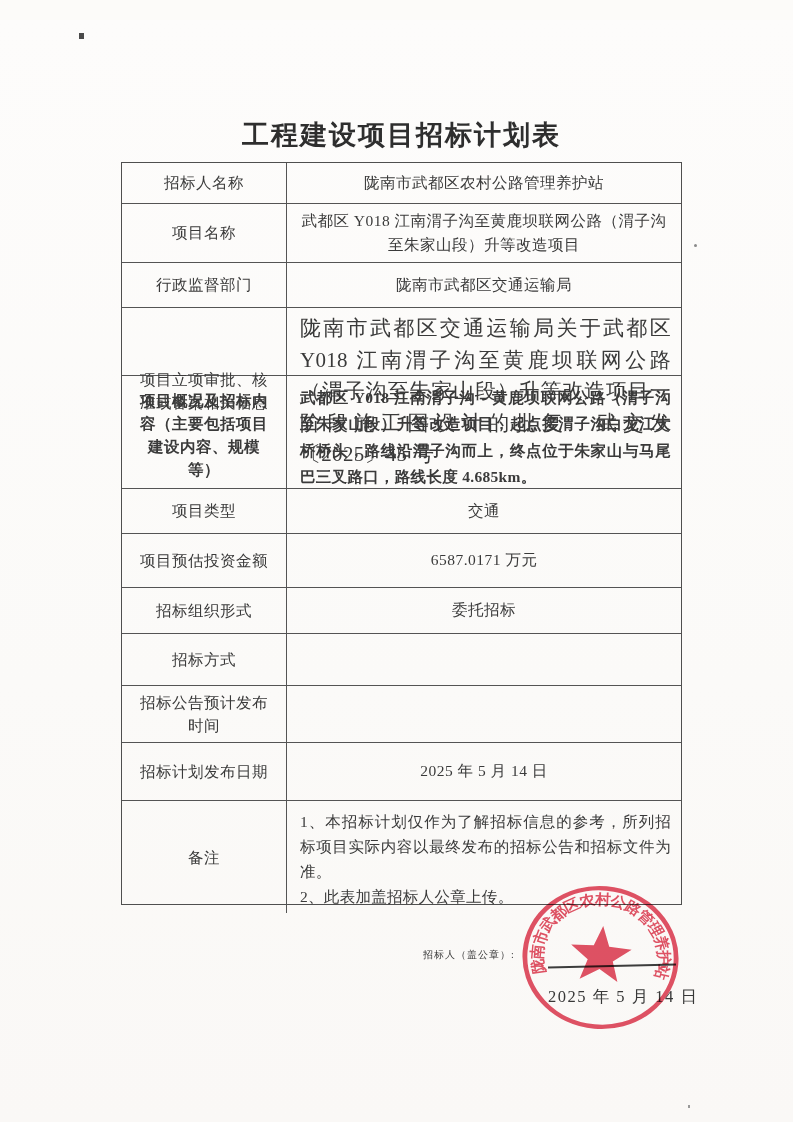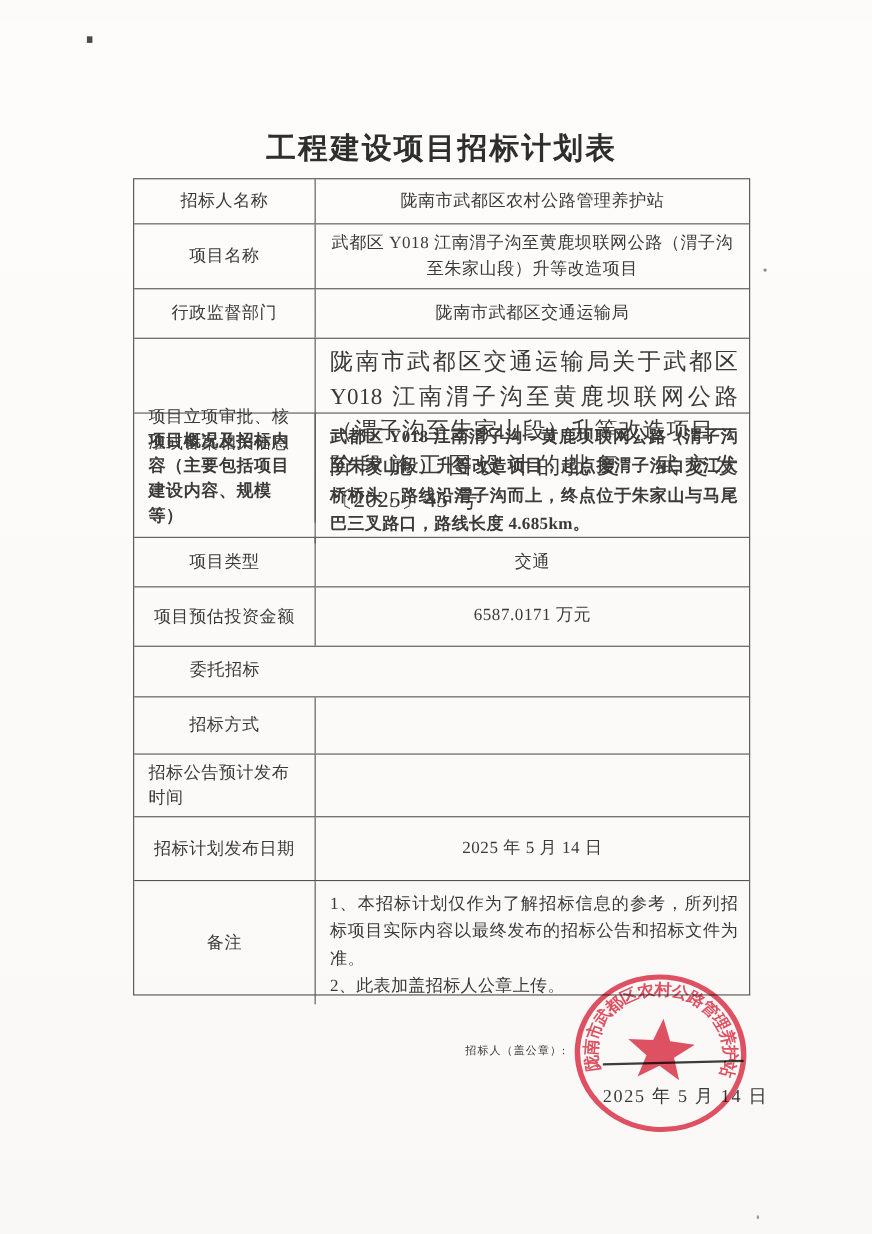--- a/index.html
+++ b/index.html
@@ -25,21 +25,21 @@
     position:absolute;left:121px;top:142px;width:561px;
     border:1px solid #4f4f4f;
     box-sizing:border-box;
     font-size:15.5px;
   }
   .t-row{display:grid;grid-template-columns:165px 1fr;border-bottom:1px solid #545454;box-sizing:border-box;}
   .t-row:last-child{border-bottom:none;}
   .lbl{
     border-right:1px solid #545454;
     display:flex;align-items:center;justify-content:center;
-    padding:2px 13px;line-height:1.5;letter-spacing:0.5px;
+    text-align:center;padding:2px 13px;line-height:1.5;letter-spacing:0.5px;
     box-sizing:border-box;
   }
   .val{
     display:flex;align-items:center;justify-content:center;
     text-align:center;padding:2px 12px;line-height:1.55;letter-spacing:0.5px;
     box-sizing:border-box;
   }
   .val.left{
     display:block;text-align:justify;
     padding:7px 10px 4px 13px;line-height:1.55;letter-spacing:0.3px;
@@ -108,20 +108,21 @@
       <div class="lbl">项目类型</div>
       <div class="val">交通</div>
     </div>
 
     <div class="t-row" style="height:54px;">
       <div class="lbl">项目预估投资金额</div>
       <div class="val">6587.0171 万元</div>
     </div>
 
     <div class="t-row" style="height:46px;">
+      <div class="lbl">招标组织形式</div>
       <div class="val">委托招标</div>
     </div>
 
     <div class="t-row" style="height:52px;">
       <div class="lbl">招标方式</div>
     </div>
 
     <div class="t-row" style="height:57px;gap:16px;">
       <div class="lbl">招标公告预计发布时间</div>
     </div>

